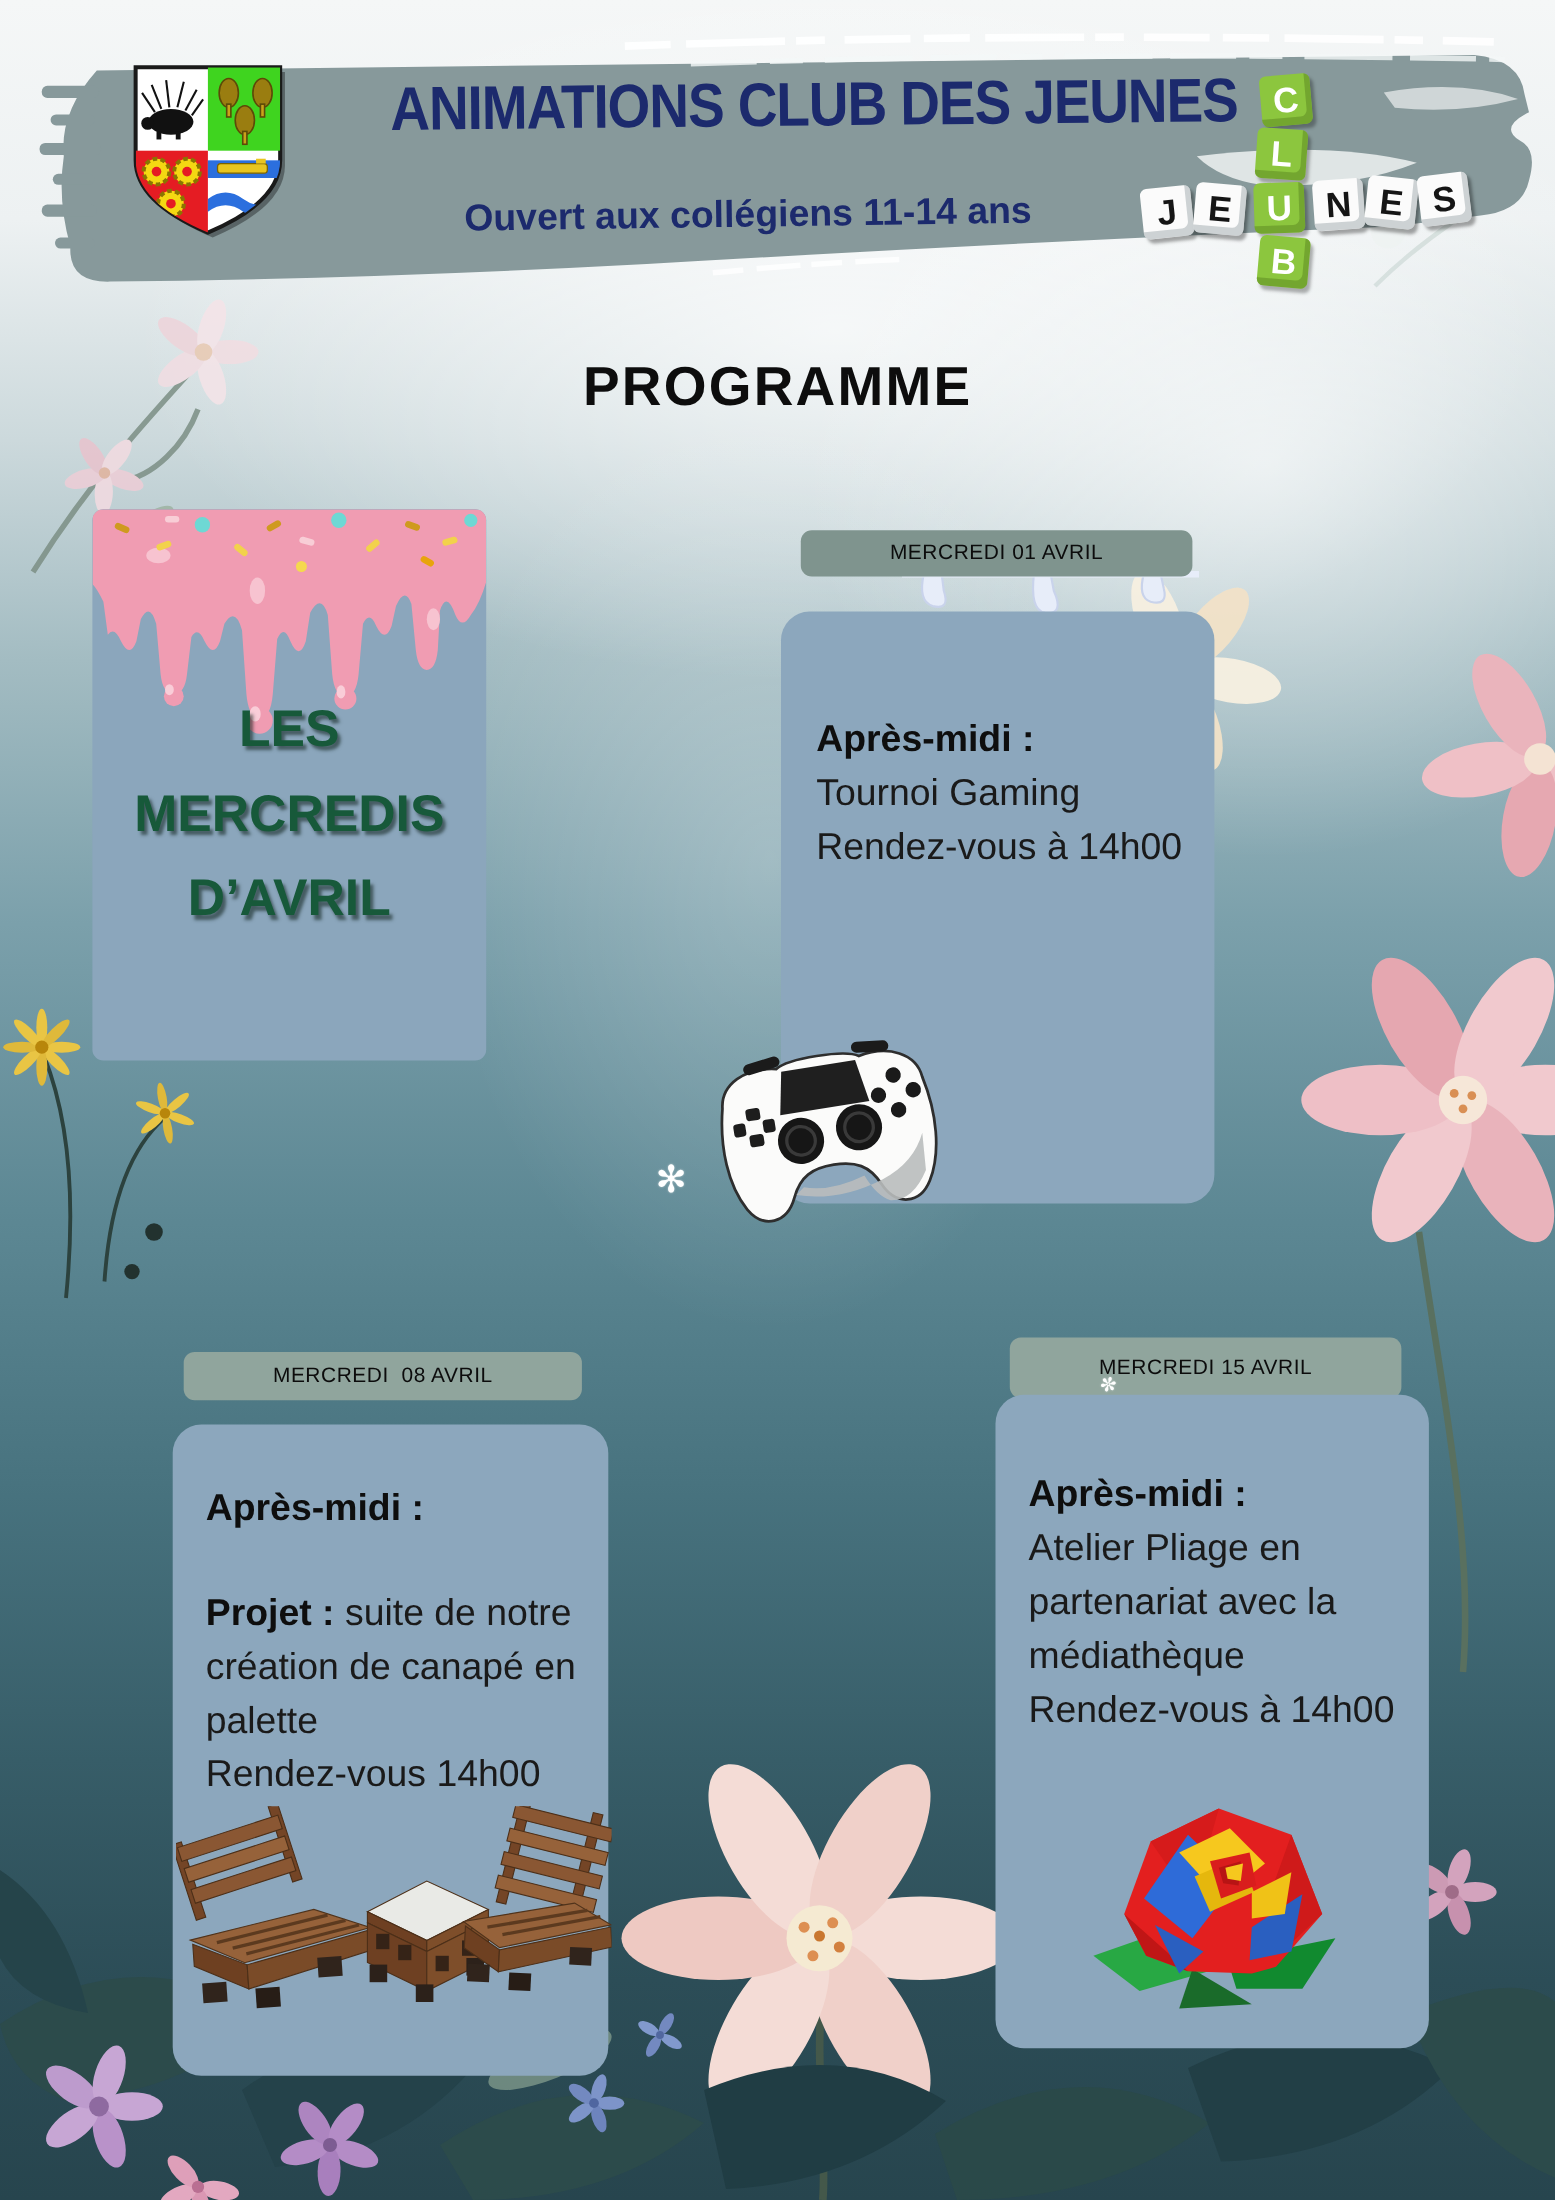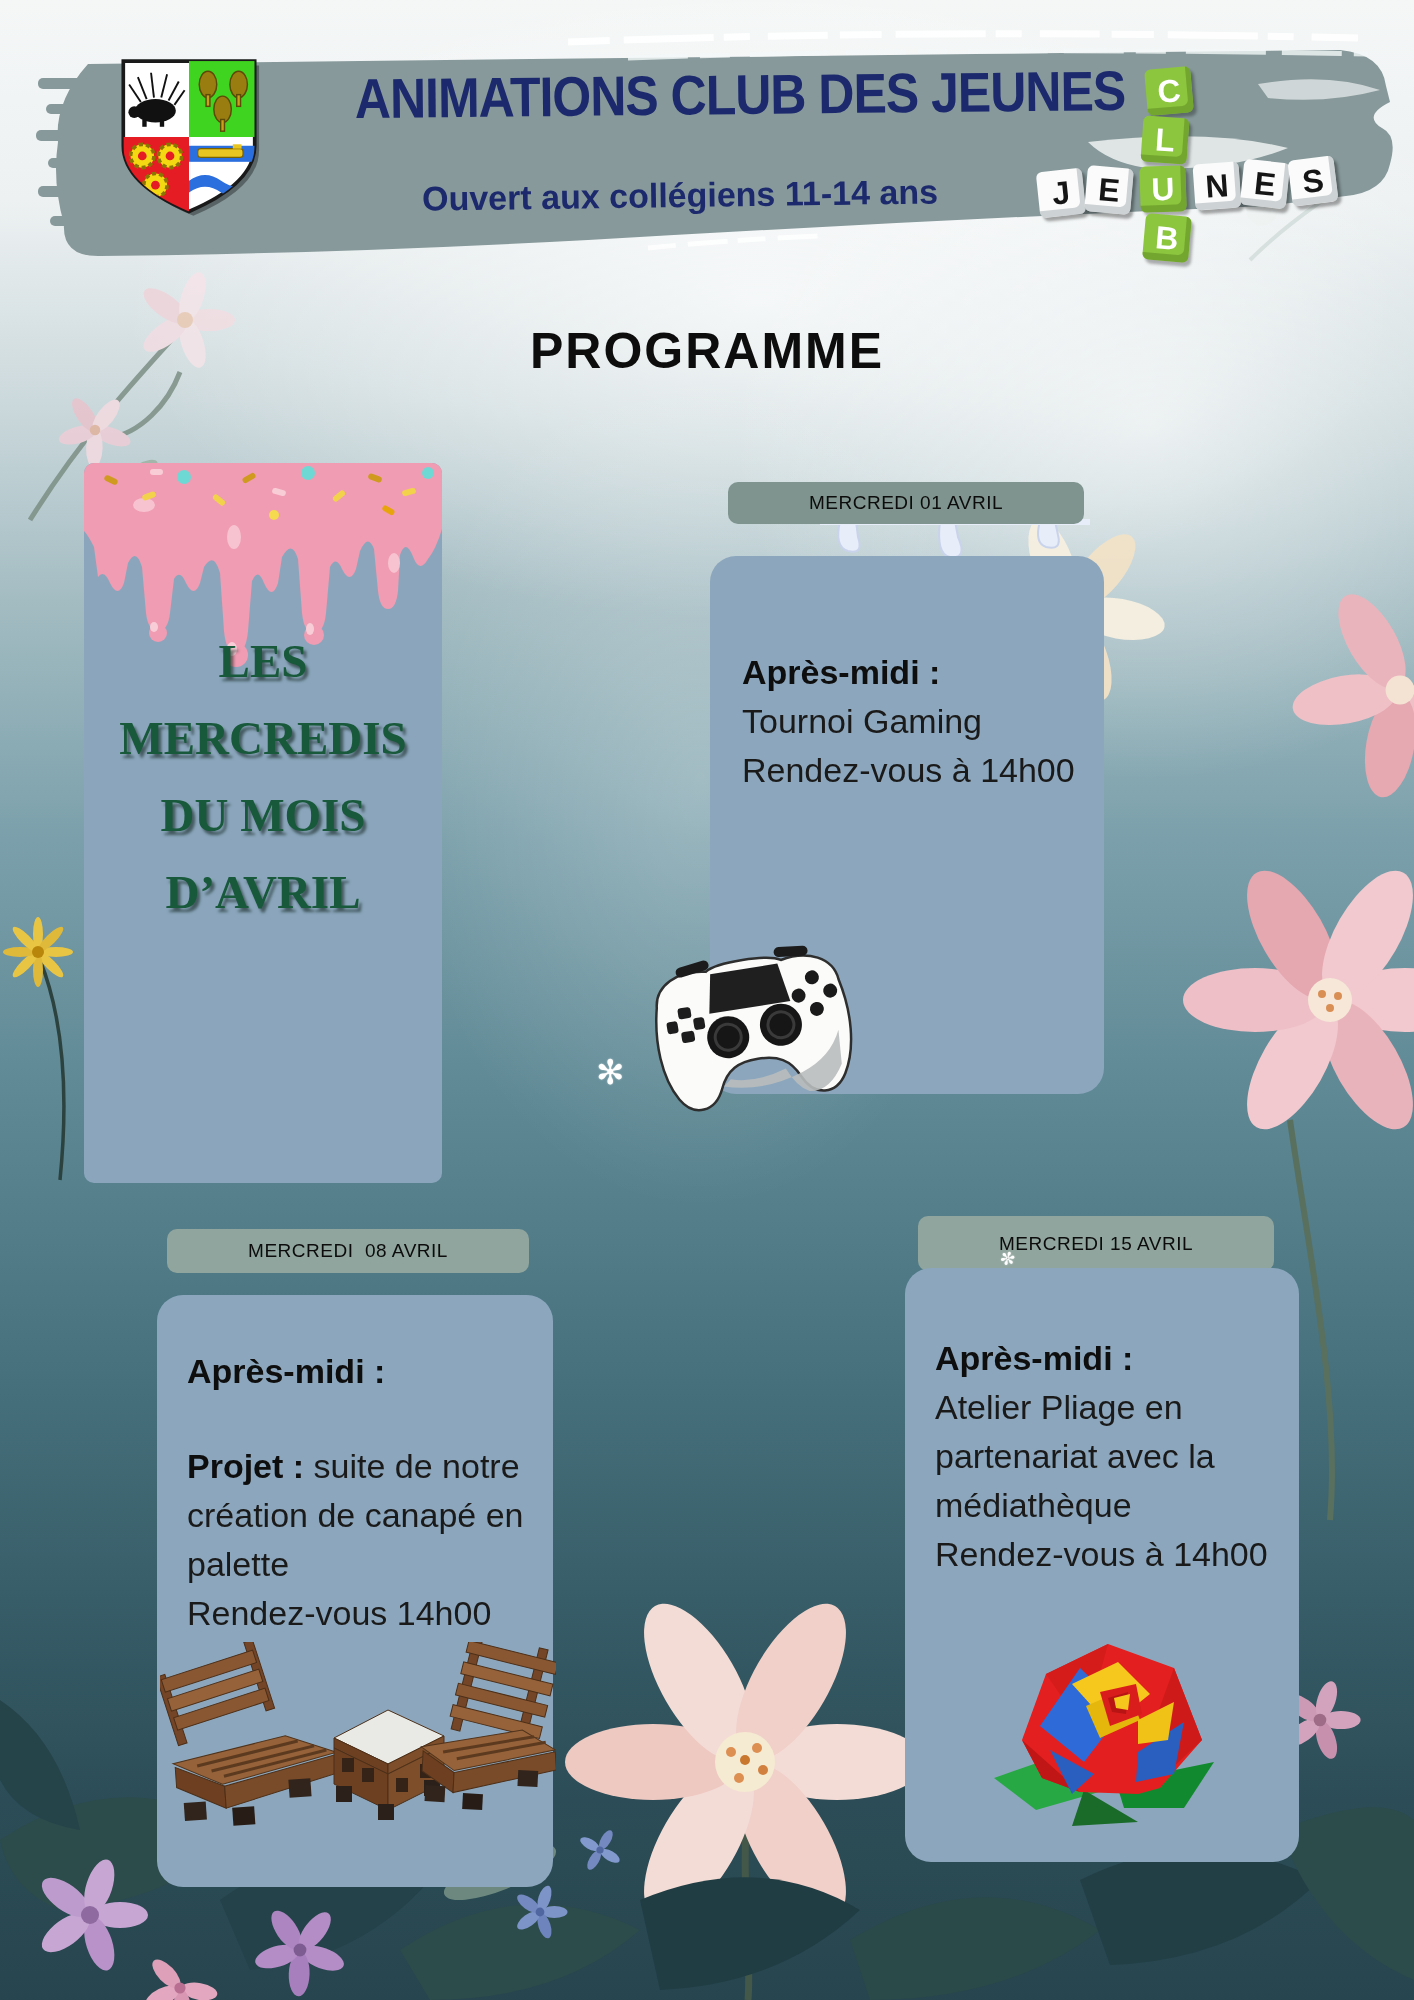--- a/index.html
+++ b/index.html
@@ -21,22 +21,22 @@
     box-shadow:inset -5px -7px 0 rgba(95,140,35,.55), 3px 4px 3px rgba(0,0,0,.3);}
   .blk.white{background:#fbfbfb;color:#151515;
     box-shadow:inset -5px -7px 0 rgba(148,160,165,.45), 3px 4px 3px rgba(0,0,0,.35);}
   .programme{position:absolute;left:0;top:290px;width:1414px;text-align:center;z-index:2;
     font-size:50px;font-weight:bold;color:#0d0d0d;letter-spacing:2px;margin-top:32px;}
   .badge{position:absolute;display:flex;align-items:center;justify-content:center;z-index:2;
     font-weight:normal;font-size:19px;color:#0c0c0c;border-radius:10px;white-space:pre;letter-spacing:.5px;}
   .card{position:absolute;background:#8ca7bd;border-radius:26px;z-index:2;}
   .card-text{position:absolute;font-size:34px;line-height:49px;color:#1a1a1a;}
   .bold{font-weight:bold;color:#0e0e0e;}
-  .month-card{position:absolute;left:84px;top:463px;width:358px;height:720px;background:#8ba6bc;
-    border-radius:10px;z-index:2;overflow:hidden;font-family:Liberation Serif, serif;}
+  .month-card{position:absolute;left:84px;top:463px;width:358px;height:501px;background:#8ba6bc;
+    border-radius:10px;z-index:2;overflow:hidden;}
   .month-lines{position:absolute;left:0;top:160px;width:358px;text-align:center;
     font-size:47px;line-height:77px;font-weight:bold;color:#17593a;
     text-shadow:3px 4px 3px rgba(10,28,20,.55);}
   .illus{position:absolute;z-index:3;}
   .snow{position:absolute;color:#fff;z-index:3;text-shadow:0 0 2px rgba(255,255,255,.6);}
 </style>
 </head>
 <body>
 
 <div class="poster">
@@ -499,21 +499,20 @@
         <rect x="318" y="26" width="14" height="6" rx="3" fill="#f2d24b" transform="rotate(-15 325 29)"></rect>
         <circle cx="344" cy="10" r="6" fill="#6ed8d4"></circle>
         <rect x="66" y="6" width="13" height="6" rx="3" fill="#f8cdd6"></rect>
         <rect x="298" y="44" width="13" height="6" rx="3" fill="#e8a40c" transform="rotate(30 304 47)"></rect>
         <circle cx="190" cy="52" r="5" fill="#f5d94e"></circle>
       </g>
     </svg>
     <div class="month-lines">
       <div>LES</div>
       <div>MERCREDIS</div>
-      <div>DU MOIS</div>
       <div>D’AVRIL</div>
     </div>
   </div>
 
   <div class="badge" style="left:728px;top:482px;width:356px;height:42px;background:#7f948e;">MERCREDI 01 AVRIL</div>
 
   <svg class="abs" style="left:820px;top:519px;z-index:1;" width="270" height="56" viewBox="0 0 270 56">
     <g fill="#e7edf9" stroke="#c9d3eb" stroke-width="2">
       <path d="M20,2 q-6,26 8,30 q16,4 10,-14 l-2,-16 Z"></path>
       <path d="M120,2 q-4,34 10,36 q18,2 8,-20 l-3,-16 Z"></path>

